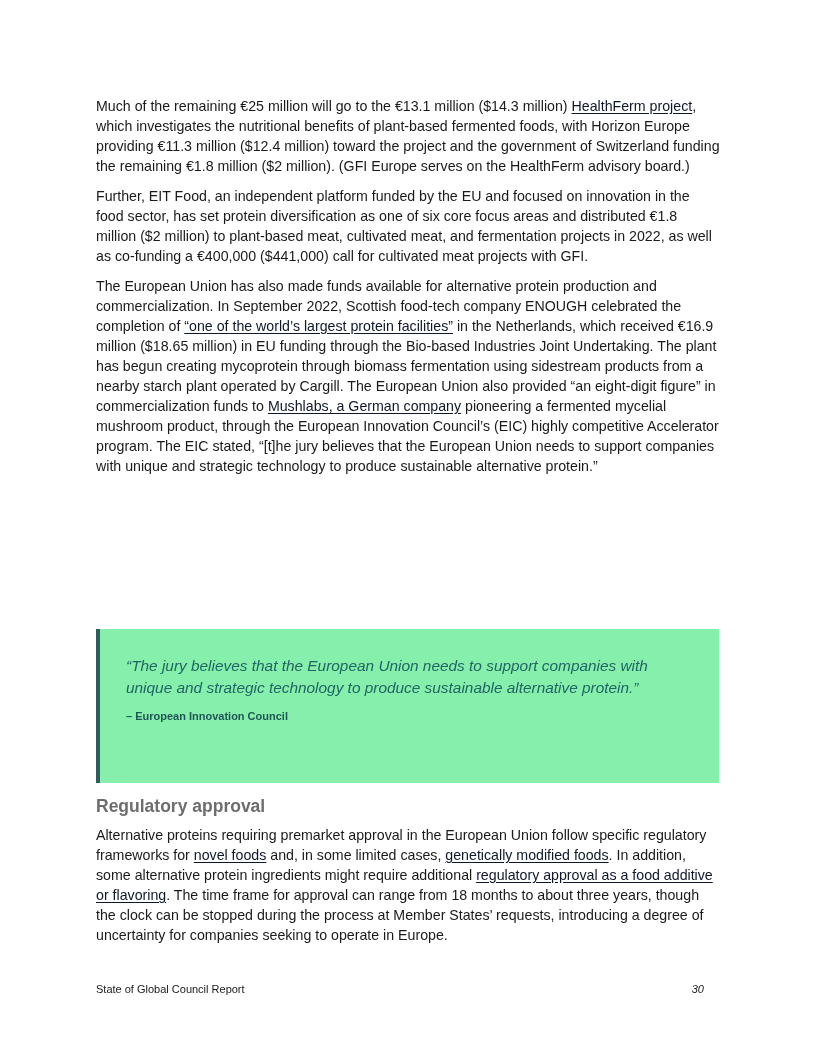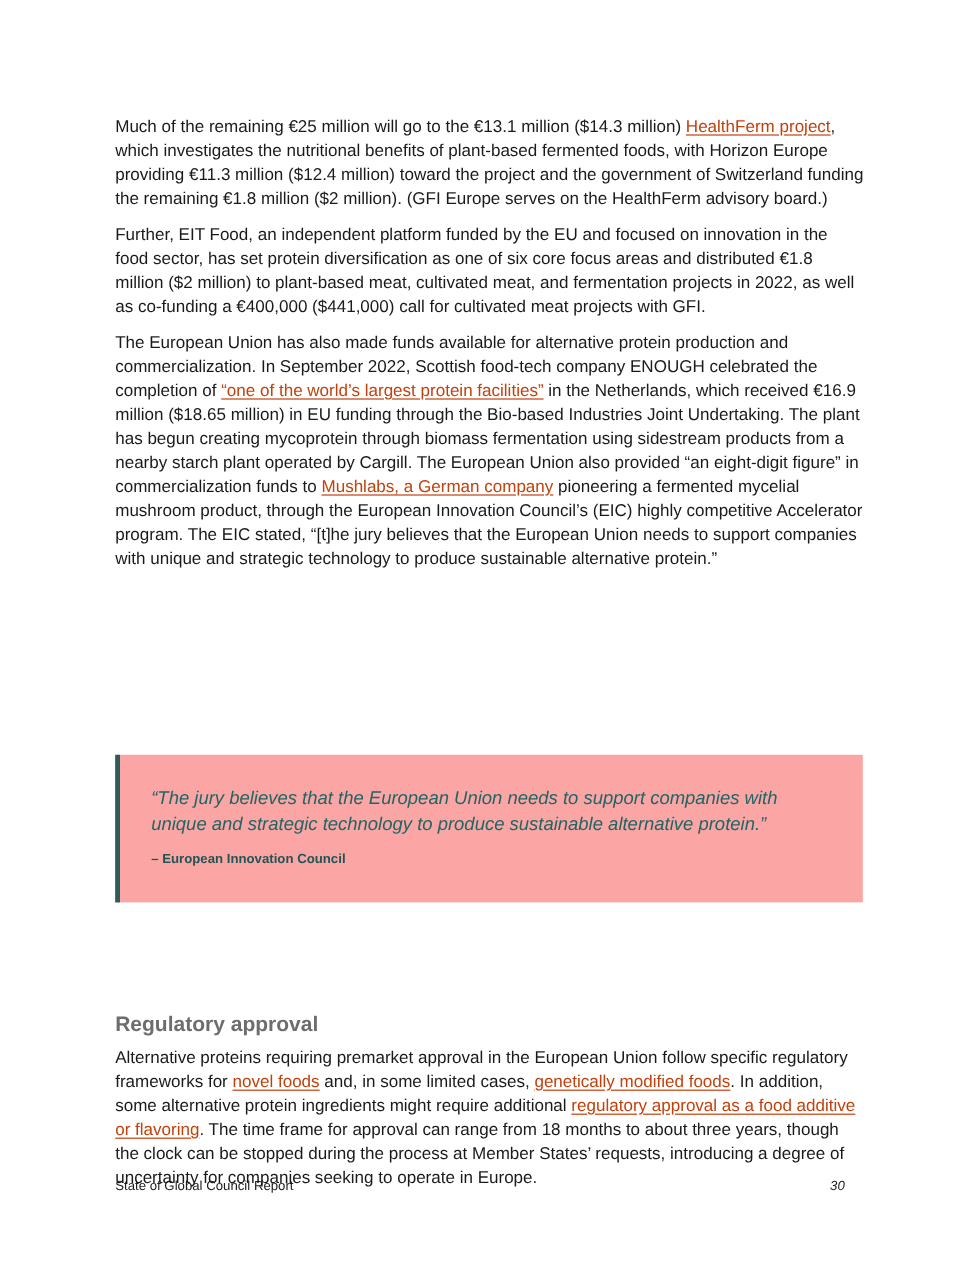--- a/index.html
+++ b/index.html
@@ -1,29 +1,29 @@
 <!DOCTYPE html>
 <html><head>
   <meta charset="utf-8">
   <style>
     html, body { margin: 0; padding: 0; background: #ffffff; }
     body { width: 816px; height: 1056px; position: relative; overflow: hidden; }
     .page { position: absolute; left: 96px; top: 96px; width: 624px; color: #1a1a1a;
       font-family: "Liberation Sans", sans-serif; font-size: 14.2px; line-height: 20px; }
     p { margin: 0 0 10px 0; }
-    a.lnk { color: #c2410c; text-decoration: underline; text-underline-offset: 2px; }
-    .quote-box { position: absolute; left: 96px; top: 629px; width: 623px; height: 123px;
-      background: #fca5a5; border-left: 4px solid #2b5d5b; box-sizing: border-box; }
+    a.lnk { color: #0f172a; text-decoration: underline; text-underline-offset: 2px; }
+    .quote-box { position: absolute; left: 96px; top: 629px; width: 623px; height: 154px;
+      background: #86efac; border-left: 4px solid #2b5d5b; box-sizing: border-box; }
     .quote-text { position: absolute; left: 26px; top: 26px; width: 560px;
       font-family: "Liberation Sans", sans-serif; font-style: italic; font-size: 15.4px;
       line-height: 22px; color: #1f6664; }
     .quote-attr { position: absolute; left: 26px; top: 81px; font-family: "Liberation Sans", sans-serif;
       font-weight: bold; font-size: 11px; color: #1f5654; }
     .section { position: absolute; left: 96px; top: 795px; width: 624px;
-      font-family: "Liberation Sans", sans-serif; font-size: 14.2px; line-height: 20px; color: #1a1a1a; margin-top: 47px; }
+      font-family: "Liberation Sans", sans-serif; font-size: 14.2px; line-height: 20px; color: #1a1a1a; }
     .section h2 { margin: 0 0 8px 0; font-size: 17.5px; font-weight: bold; color: #6d6d6d; line-height: 22px; }
     .footer { position: absolute; top: 983px; left: 96px; width: 620px; font-family: "Liberation Sans", sans-serif;
       font-size: 11px; color: #1a1a1a; }
     .footer .num { position: absolute; right: 12px; top: 0; font-style: italic; }
   </style>
 </head>
 <body>
 
 <div class="page" id="body-text">
     <p><span>Much of the remaining €25 million will go to the €13.1 million ($14.3 million) </span><a class="lnk" href="#">HealthFerm project</a><span>, which investigates the nutritional benefits of plant-based fermented foods, with Horizon Europe providing €11.3 million ($12.4 million) toward the project and the government of Switzerland funding the remaining €1.8 million ($2 million). (GFI Europe serves on the HealthFerm advisory board.)</span></p>

